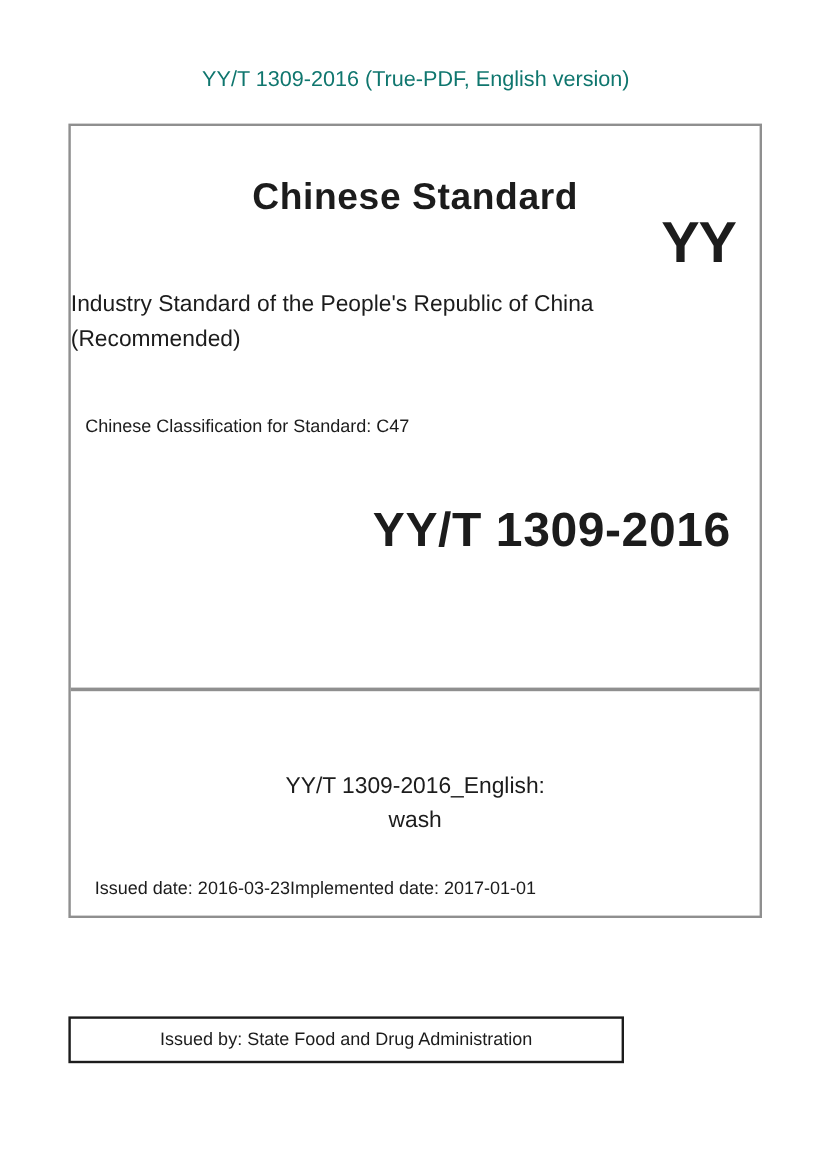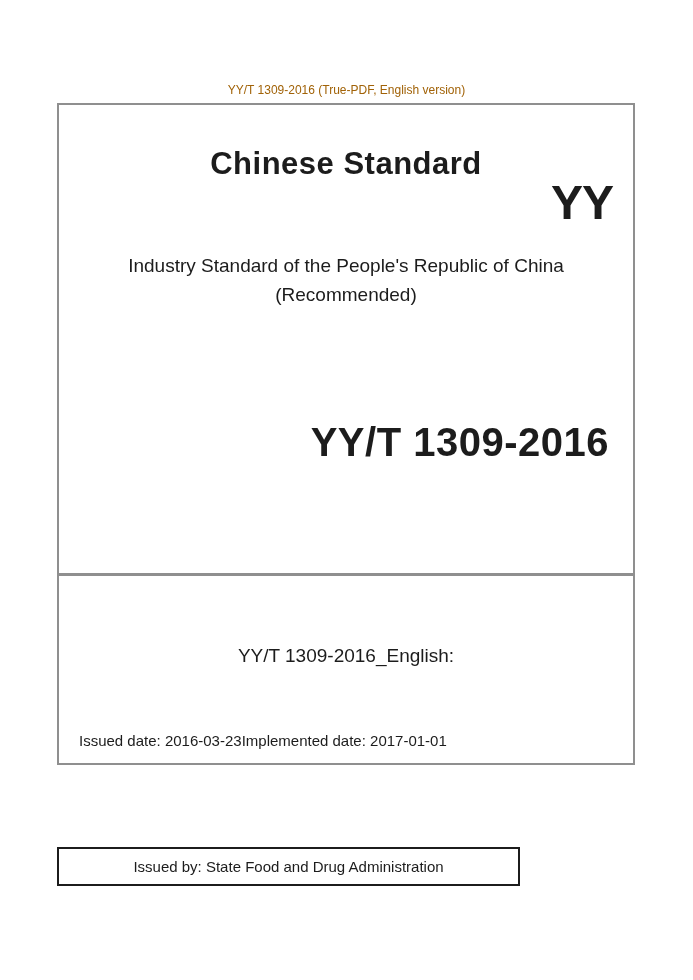--- a/index.html
+++ b/index.html
@@ -11,27 +11,27 @@
     position: relative;
     width: 693px;
     height: 980px;
     background: #ffffff;
     font-family: "Liberation Sans", "DejaVu Sans", sans-serif;
     color: #1c1c1c;
     overflow: hidden;
   }
   .page-header {
     position: absolute;
-    top: 80px;
+    top: 56px;
     left: 0;
     right: 0;
     text-align: center;
-    font-size: 12px;
+    font-size: 18px;
     line-height: 20px;
-    color: #a16207;
+    color: #0f766e;
   }
   .cover-box {
     position: absolute;
     top: 103px;
     left: 57px;
     width: 578px;
     height: 662px;
     border: 2px solid #8f8f8f;
     box-sizing: border-box;
     background: #ffffff;
@@ -52,24 +52,23 @@
     top: 30px;
     right: 20px;
     font-size: 48px;
     font-weight: bold;
     line-height: 58px;
     letter-spacing: -1px;
     margin-top: 39px;
   }
   .standard-type {
     position: absolute;
-    top: 146px;
+    top: 134px;
     left: 0;
     right: 0;
-    text-align: center;
     font-size: 19px;
     line-height: 29px;
   }
   .classification {
     position: absolute;
     top: 240px;
     left: 12px;
     font-size: 15px;
     line-height: 21px;
   }
@@ -152,27 +151,29 @@
 
     <div class="brand-title">Chinese Standard</div>
 
     <div class="yy-logo">YY</div>
 
     <div class="standard-type">
       <div>Industry Standard of the People's Republic of China</div>
       <div>(Recommended)</div>
     </div>
 
+    <div class="classification">Chinese Classification for Standard: C47</div>
 
     <div class="standard-code">YY/T 1309-2016</div>
 
     <div class="divider"></div>
 
     <div class="english-title">
       <div>YY/T 1309-2016_English:</div>
+      <div>wash</div>
     </div>
 
     <div class="dates-row">
       <span>Issued date: 2016-03-23</span>
       <span>Implemented date: 2017-01-01</span>
     </div>
 
   </div>
 
   <div class="issued-by-box">

